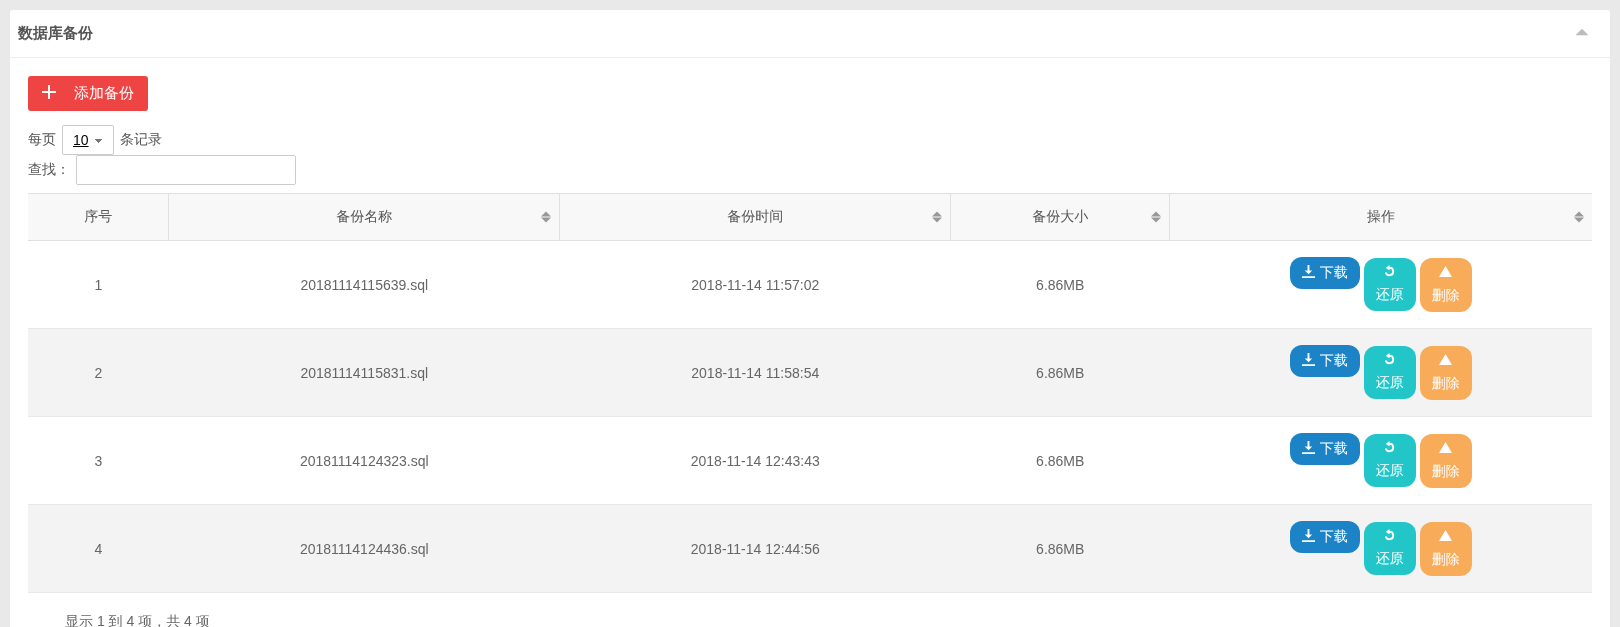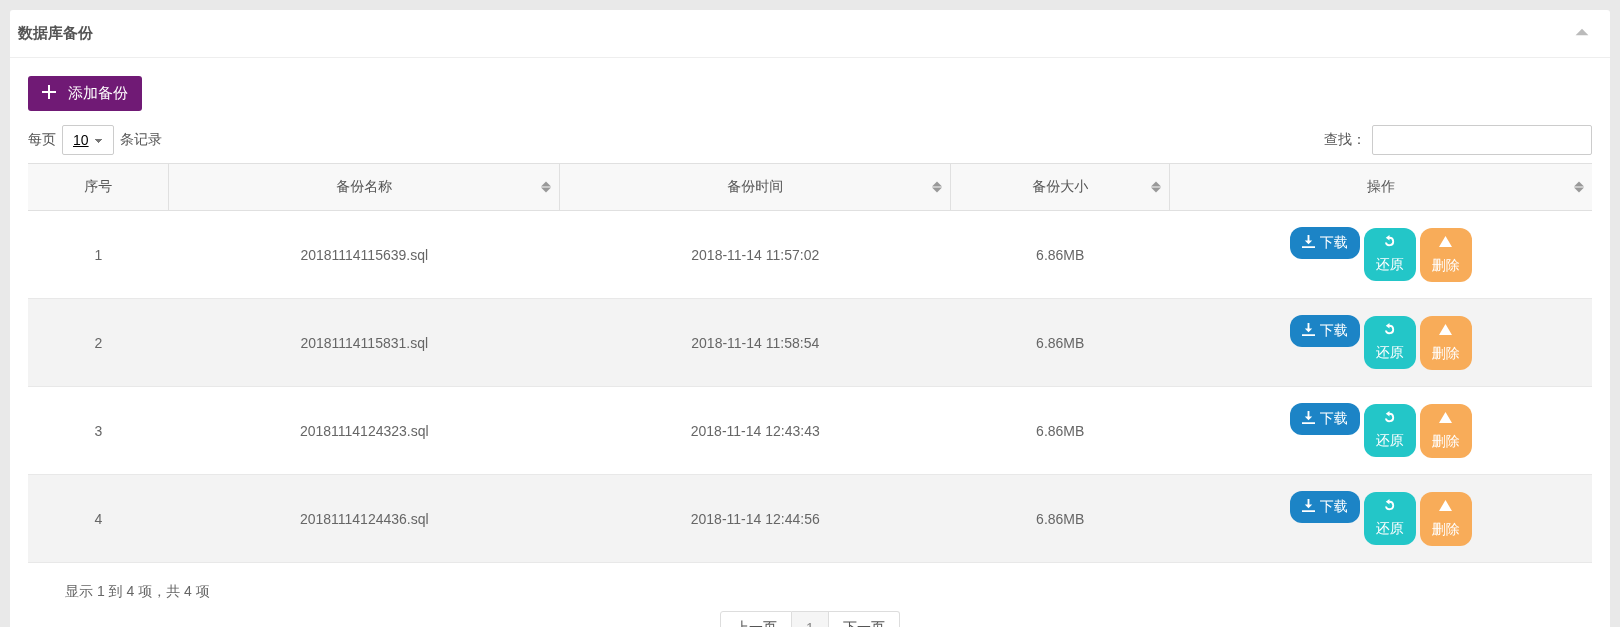--- a/index.html
+++ b/index.html
@@ -23,39 +23,40 @@
     border-bottom: 1px solid #eee;
   }
   .panel-title {
     font-size: 15px;
     font-weight: 600;
     color: #555;
   }
   .collapse-caret svg { width: 16px; height: 16px; fill: #bbb; }
   .panel-body { padding: 18px 18px 20px 18px; }
   .add-btn {
-    background: #701a75;
+    background: #ef4444;
     color: #fff;
     border: none;
     border-radius: 3px;
     padding: 8px 14px;
     font-size: 15px;
     cursor: pointer;
     display: inline-flex;
     align-items: center;
-    gap: 12px;
+    gap: 18px;
   }
   .add-btn svg { width: 14px; height: 14px; fill: #fff; }
   .toolbar { margin-bottom: 14px; }
   .controls {
     display: flex;
     justify-content: space-between;
     align-items: flex-start;
     margin-bottom: 8px;
     color: #555;
+    flex-direction: column;
   }
   .controls .left, .controls .right {
     display: flex;
     align-items: center;
     gap: 6px;
   }
   select {
     height: 30px;
     border: 1px solid #ccc;
     border-radius: 2px;

